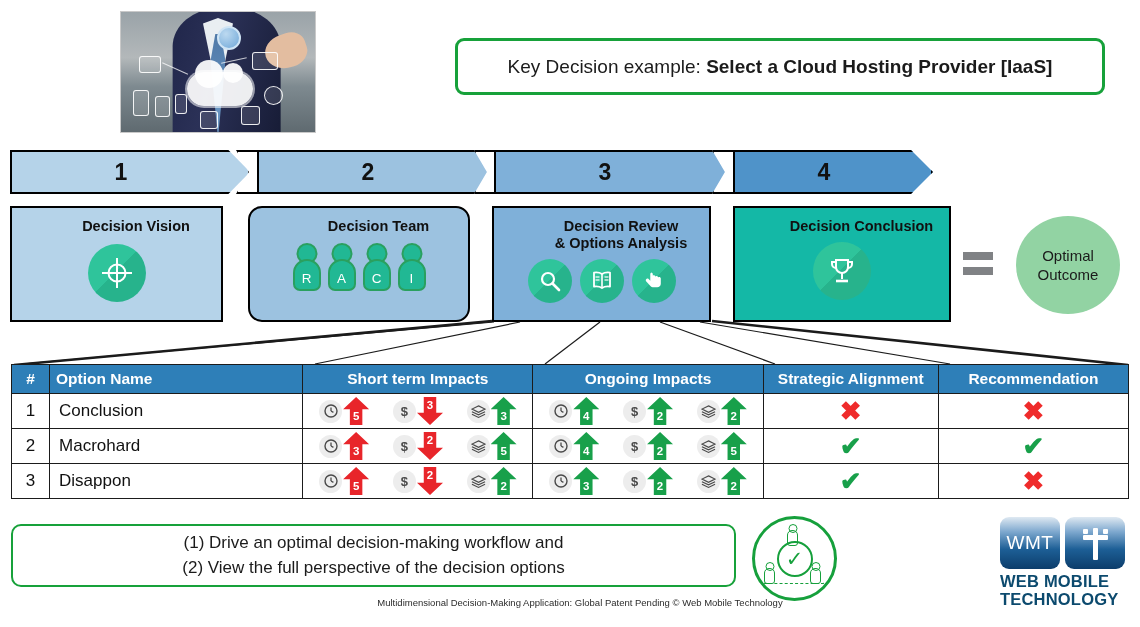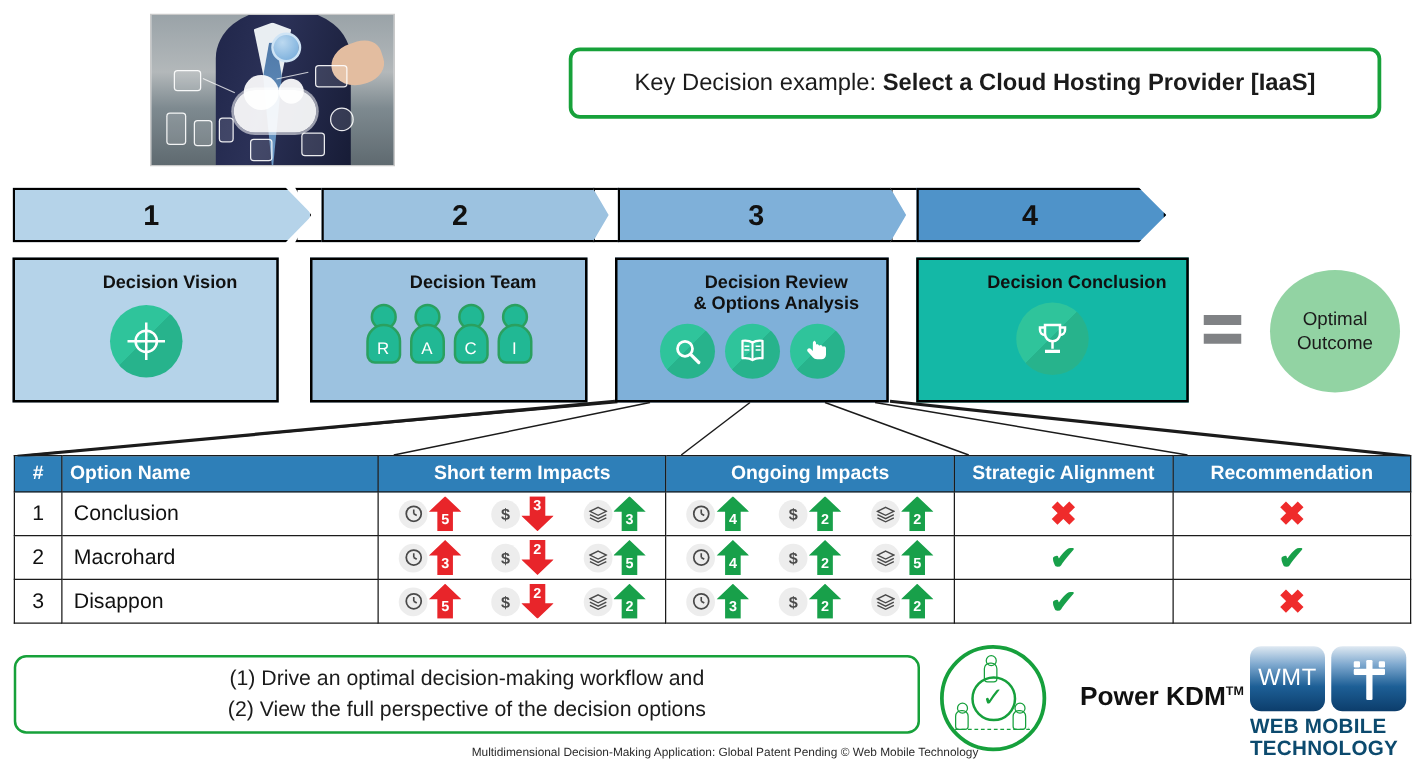--- a/index.html
+++ b/index.html
@@ -90,21 +90,21 @@
 
   
   .panel {
     position:absolute; top:206px; height:116px;
     border:2.5px solid #000;
     display:flex; flex-direction:column; align-items:center;
     padding-top:10px;
   }
   .panel .ttl { font-size:14.5px; font-weight:bold; color:#111; text-align:center; line-height:1.18;padding-left:39px; }
   .panel.p1 { left:10px;  width:213px; background:#b5d3e9; }
-  .panel.p2 { left:248px; width:222px; background:#9cc2e0; }
+  .panel.p2 { left:248px; width:222px; background:#9cc2e0;border-radius:14px; }
   .panel.p3 { left:492px; width:219px; background:#7fb0d9; }
   .panel.p4 { left:733px; width:218px; background:#14b8a6; }
 
   .tealcirc {
     border-radius:50%;
     background:linear-gradient(135deg,#2fc49b 0%,#2fc49b 48%,#27b38c 48%,#27b38c 100%);
     display:flex; align-items:center; justify-content:center;
     color:#fff;
   }
   .p1 .tealcirc { width:58px; height:58px; margin-top:9px; }
@@ -669,21 +669,20 @@
   </div>
   <div class="legal">Multidimensional Decision-Making Application: Global Patent Pending © Web Mobile Technology</div>
 
   <div class="kdm-mark">
     <div class="tri"></div>
     <div class="mini m1"></div>
     <div class="mini m2"></div>
     <div class="mini m3"></div>
     <div class="chk">✓</div>
   </div>
-  <div class="kdm-txt"><span>Power KDM</span><sup>TM</sup></div>
 
   <div class="wmt">
     <div class="tiles">
       <div class="tile">WMT</div>
       <div class="tile">
         <div class="cross">
           <i class="v"></i>
             <i class="h"></i>
             <i class="d1"></i>
             <i class="d2"></i>

